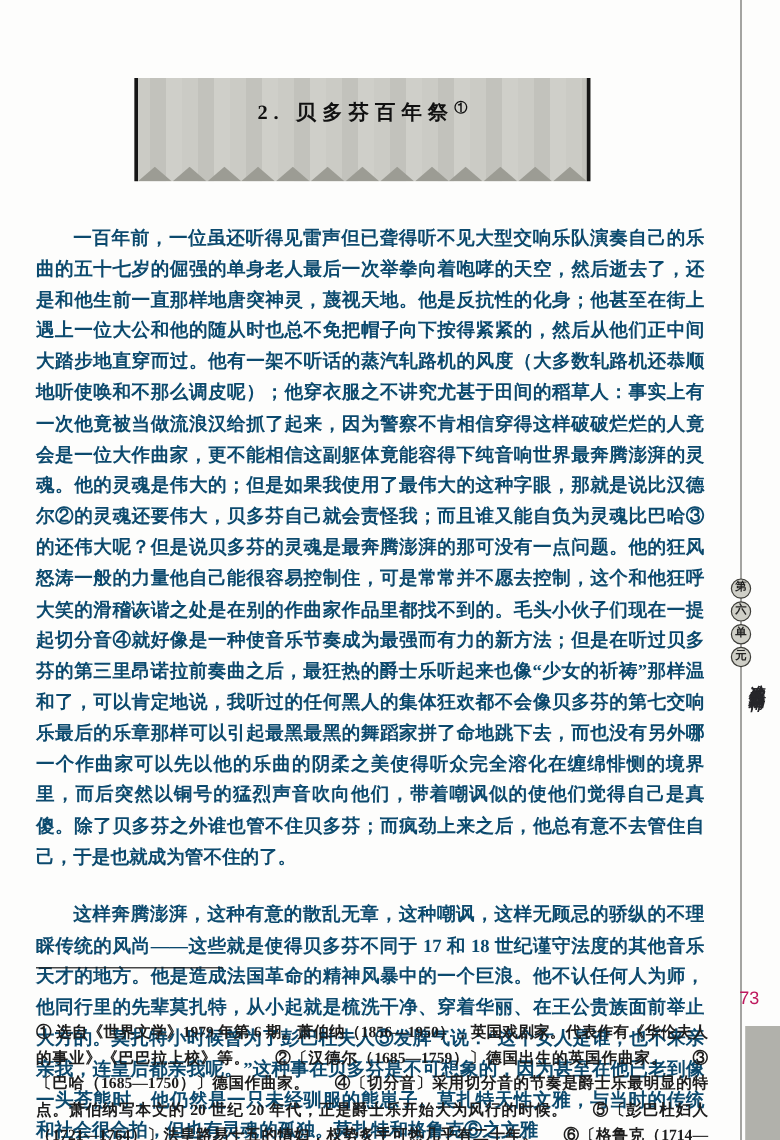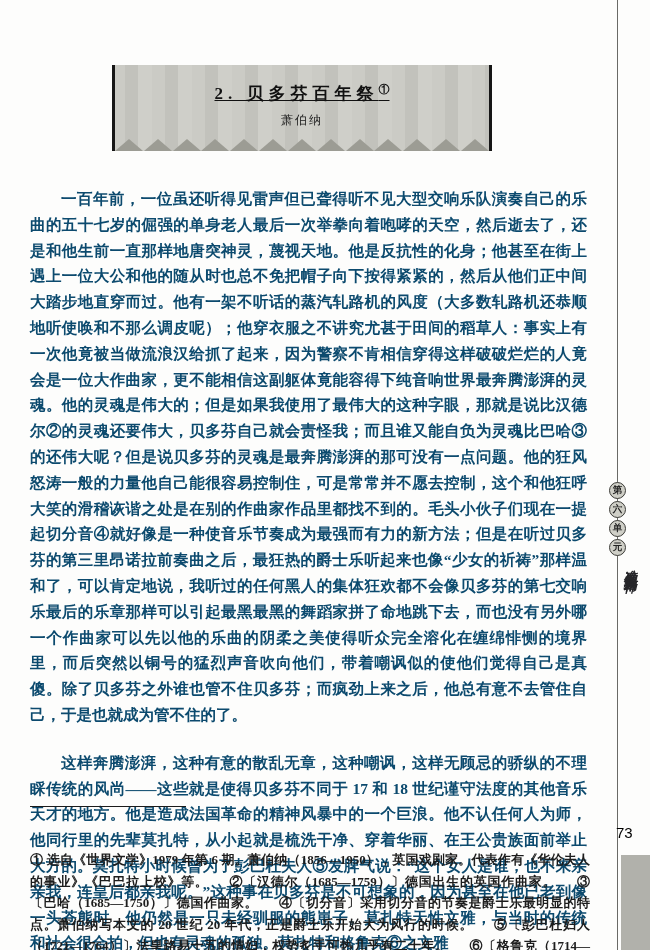--- a/index.html
+++ b/index.html
@@ -10,21 +10,21 @@
   .right-rule{position:absolute;left:617px;top:0;width:1px;height:950px;background:#6a6a66;}
 
   
   .banner{position:absolute;left:112px;top:65px;width:380px;height:86px;
     background:repeating-linear-gradient(90deg,#cbcbc5 0 13px,#c2c2bc 13px 26px,#cfcfc9 26px 40px);
     box-sizing:border-box;}
   .banner-bar{position:absolute;top:0;width:3px;height:100%;background:#161616;}
   .banner-bar.left{left:0;}
   .banner-bar.right{right:0;}
   .banner-title{margin:0;padding-top:17px;text-align:center;font-size:17px;font-weight:bold;
-    letter-spacing:5px;color:#111;text-decoration:underline;}
+    letter-spacing:5px;color:#111;}
   .banner-title sup{font-size:11px;letter-spacing:0;vertical-align:6px;}
   .banner-author{margin-top:7px;text-align:center;font-size:12px;letter-spacing:2px;color:#1c1c1c;}
   .zigzag{position:absolute;left:3px;right:3px;bottom:0;height:12px;display:flex;
     justify-content:space-between;overflow:hidden;}
   .zigzag span{width:0;height:0;border-left:14px solid transparent;
     border-right:14px solid transparent;border-bottom:12px solid #9c9c94;}
 
   
   .body-text{position:absolute;left:30px;top:186px;width:557px;}
   .body-text p{margin:0;font-size:15.5px;line-height:25.8px;text-align:justify;
@@ -40,36 +40,35 @@
 
   
   .unit-badge{position:absolute;left:609px;top:482px;display:flex;flex-direction:column;gap:2px;}
   .unit-badge .circle{width:15px;height:15px;border-radius:50%;background:#cfcfc7;
     border:1px solid #3c3c38;font-size:9.5px;line-height:15px;text-align:center;
     font-weight:bold;color:#222;box-sizing:content-box;}
   .unit-slogan{position:absolute;left:621px;top:560px;writing-mode:vertical-rl;
     text-orientation:upright;font-size:12.5px;letter-spacing:1.5px;font-style:italic;
     font-weight:600;color:#26262a;height:120px;}
 
-  .page-number{position:absolute;left:616px;top:824px;font-size:15px;color:#000000;
+  .page-number{position:absolute;left:616px;top:824px;font-size:15px;color:#be185d;
     font-family:"Liberation Sans",sans-serif;}
   .corner-block{position:absolute;left:621px;top:855px;width:29px;height:95px;background:#b1b1ab;}
 </style>
 </head>
 <body>
 
 <div class="page">
 
   <div class="right-rule"></div>
 
   <header class="banner">
     <div class="banner-bar left"></div>
     <div class="banner-bar right"></div>
     <h1 class="banner-title"><span>2. 贝多芬百年祭</span><sup>①</sup></h1>
-    <div class="banner-author">萧伯纳</div>
     <div class="zigzag">
       <span></span>
         <span></span>
         <span></span>
         <span></span>
         <span></span>
         <span></span>
         <span></span>
       <span></span>
         <span></span>

